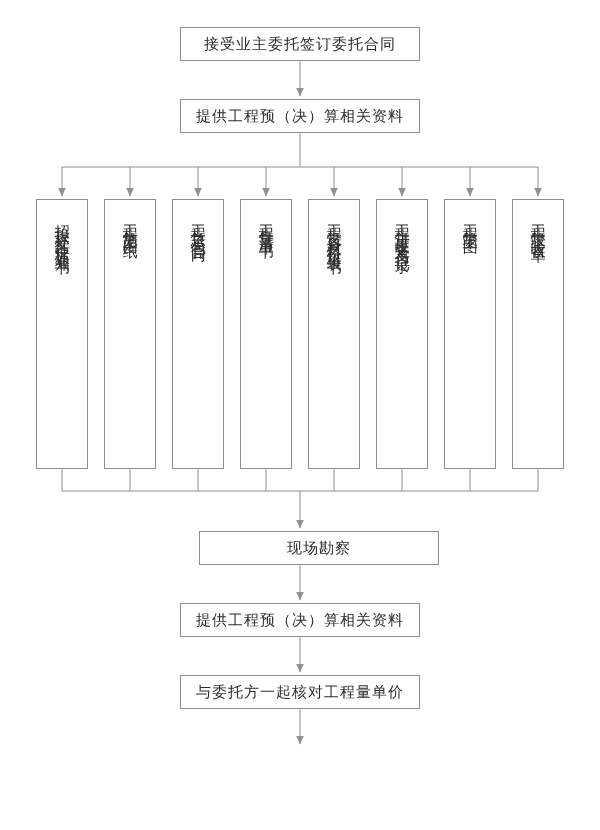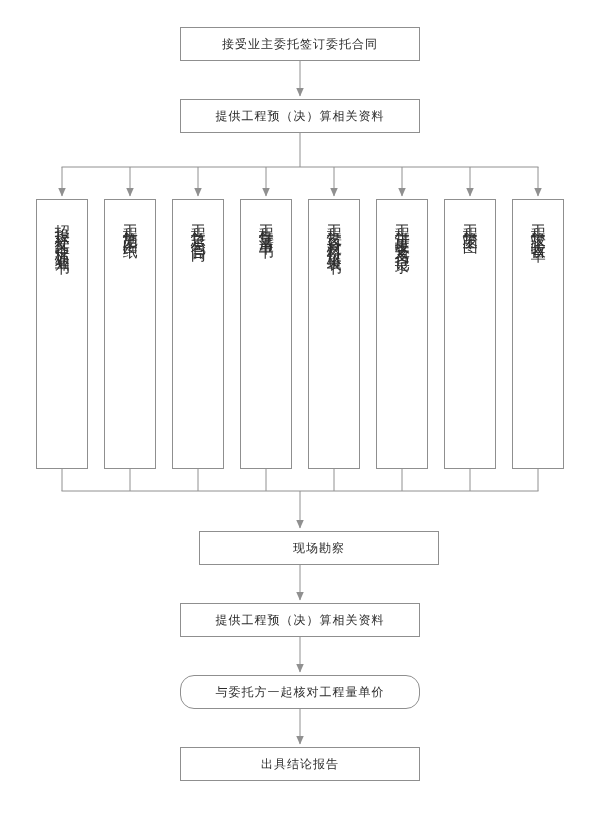--- a/index.html
+++ b/index.html
@@ -26,21 +26,21 @@
   .hnode {
     position: absolute;
     box-sizing: border-box;
     width: 240px;
     height: 34px;
     border: 1px solid #8f8f8f;
     background: #ffffff;
     display: flex;
     align-items: center;
     justify-content: center;
-    font-size: 12px;
+    font-size: 15px;
     color: #2b2b2b;
     letter-spacing: 1px;
     white-space: nowrap;
   }
   .vnode {
     position: absolute;
     box-sizing: border-box;
     width: 52px;
     height: 270px;
     border: 1px solid #8f8f8f;
@@ -141,21 +141,18 @@
   </div>
 
   <div class="hnode" style="left:180px; top:531px;margin-left:19px;">
     <span>现场勘察</span>
   </div>
 
   <div class="hnode" style="left:180px; top:603px;">
     <span>提供工程预（决）算相关资料</span>
   </div>
 
-  <div class="hnode" style="left:180px; top:675px;border-radius:14px;">
+  <div class="hnode" style="left:180px; top:675px;">
     <span>与委托方一起核对工程量单价</span>
   </div>
 
-  <div class="hnode" style="left:180px; top:747px;">
-    <span>出具结论报告</span>
-  </div>
 
 </div>
 
 </body></html>

